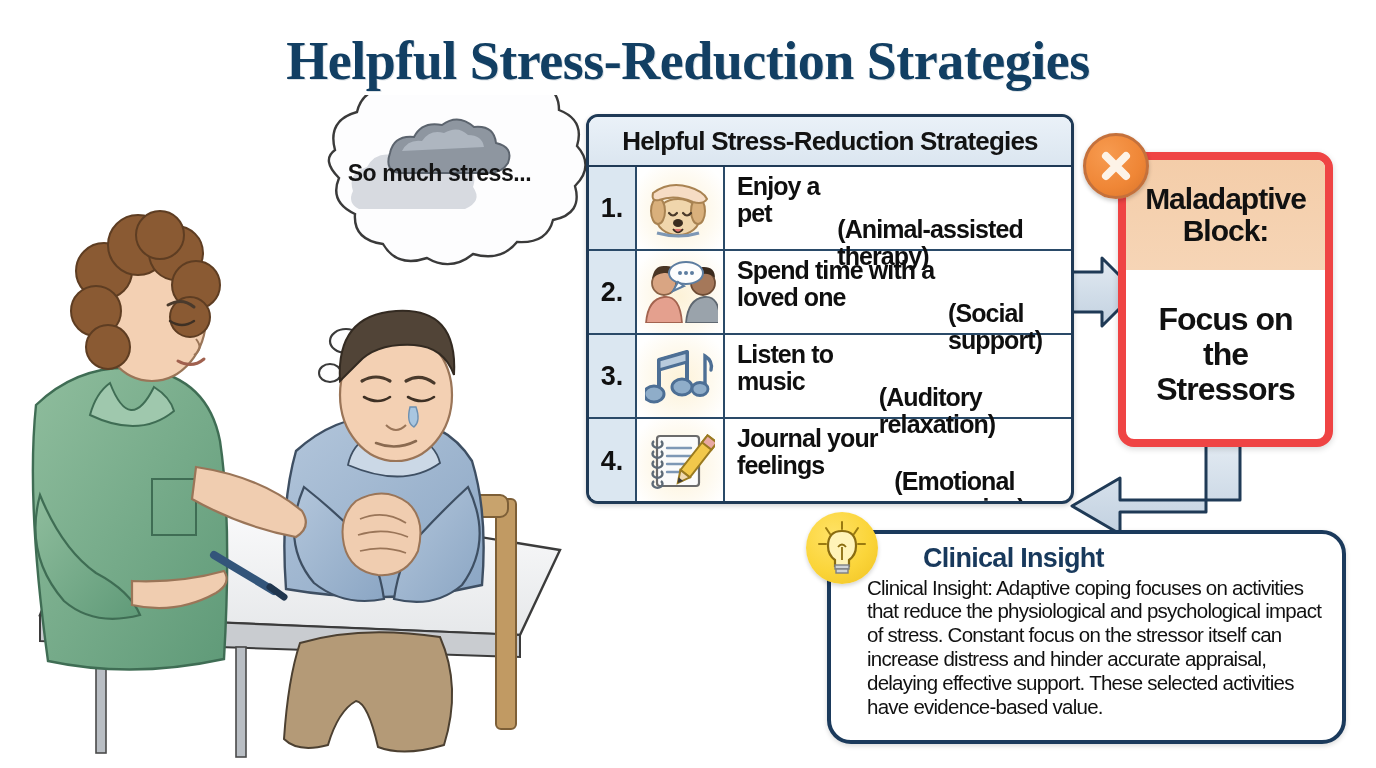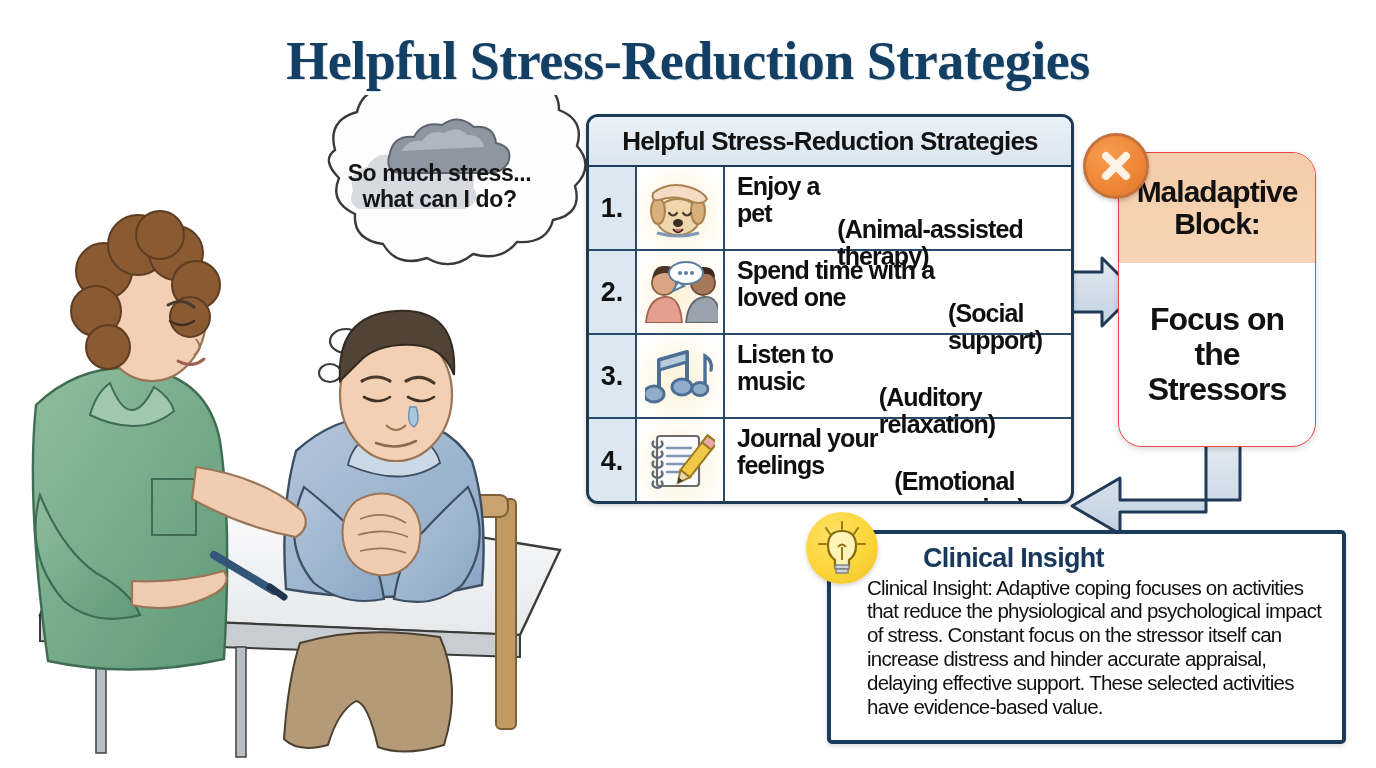--- a/index.html
+++ b/index.html
@@ -69,22 +69,22 @@
   .ticon svg { display:block; }
   .ttext {
     flex: 1; padding: 6px 4px 6px 12px;
     display: flex; flex-direction: row; justify-content: center;
   }
   .ttext .t1 { font-size: 25px; font-weight: bold; color: #0f0f0f; letter-spacing: -0.9px; line-height: 1.08; }
   .ttext .t2 { font-size: 25px; font-weight: bold; color: #0f0f0f; letter-spacing: -0.9px; line-height: 1.08; margin-top: 43px; }
 
   
   .mal-card {
-    position: absolute; left: 1118px; top: 152px; width: 198px; height: 295px;
-    border: 1px solid #ef4444; border-radius: 24px;
+    position: absolute; left: 1118px; top: 152px; width: 215px; height: 295px;
+    border: 8px solid #ef4444; border-radius: 16px;
     background: #ffffff; overflow: hidden;
     box-shadow: 0 2px 6px rgba(0,0,0,.16);
   }
   .mal-head {
     height: 110px; width: 100%;
     background: linear-gradient(180deg,#f4cda9 0%, #f6d5b6 100%);
     display: flex; align-items: center; justify-content: center;
     text-align: center;
     padding: 0 6px;
   }
@@ -101,21 +101,21 @@
     border-radius: 50%;
     background: radial-gradient(circle at 35% 30%, #f79b50 0%, #ef8636 60%, #d9742a 100%);
     border: 3px solid #c4713c;
     box-shadow: 0 2px 4px rgba(0,0,0,.22);
     display: flex; align-items: center; justify-content: center;
   }
 
   
   .insight-card {
     position: absolute; left: 827px; top: 530px; width: 519px; height: 214px;
-    border: 4px solid #1b3a5c; border-radius: 5px;
+    border: 4px solid #1b3a5c; border-radius: 24px;
     background: #ffffff;
     padding: 10px 14px 10px 36px;
     box-shadow: 0 2px 5px rgba(0,0,0,.15);
   }
   .insight-title {
     font-size: 27px; font-weight: bold; color: #18395c;
     letter-spacing: -0.7px; margin-left: 56px; line-height: 1.1;
   }
   .insight-body {
     font-size: 20.5px; font-weight: normal; color: #111;
@@ -234,21 +234,20 @@
         <path d="M168,210 q14,-8 26,2" stroke="#4a3a2c" stroke-width="3" fill="none" stroke-linecap="round"></path>
         <path d="M170,226 q12,8 24,0" stroke="#3e3024" stroke-width="2.4" fill="none" stroke-linecap="round"></path>
         <path d="M196,244 q8,10 -2,16" stroke="#9a7558" stroke-width="2" fill="none"></path>
         <path d="M178,266 q14,8 26,-2" stroke="#a0604e" stroke-width="3" fill="none" stroke-linecap="round"></path>
       </g>
     </svg>
   </div>
 
   <div class="bubble-text">
     <div>So much stress...</div>
-    <div>what can I do?</div>
   </div>
 
   <svg class="arrows" viewBox="0 0 1376 768" xmlns="http://www.w3.org/2000/svg">
     <defs>
       <linearGradient id="arrFill" x1="0" y1="0" x2="0" y2="1">
         <stop offset="0%" stop-color="#e2eaf2"></stop>
           <stop offset="100%" stop-color="#c2d1e0"></stop>
       </linearGradient>
     </defs>
 

